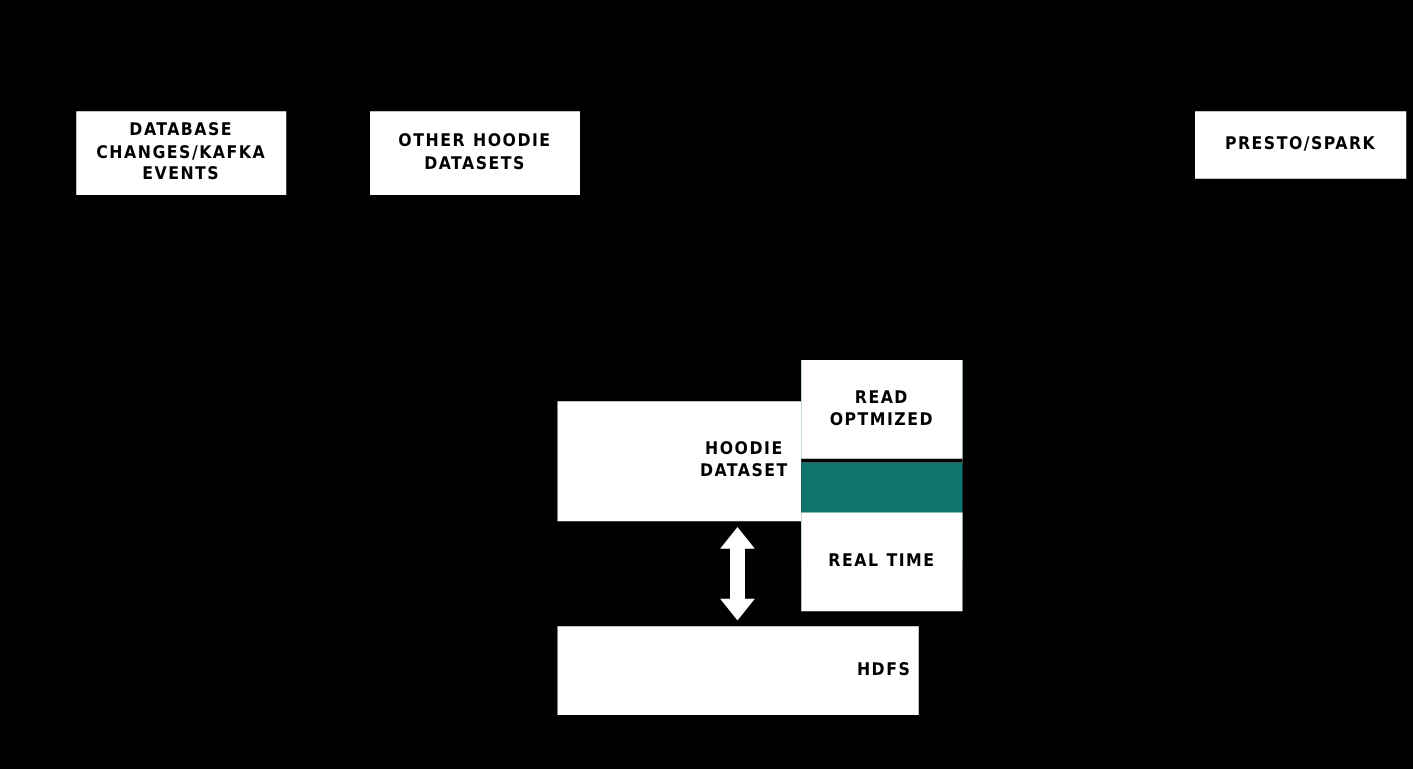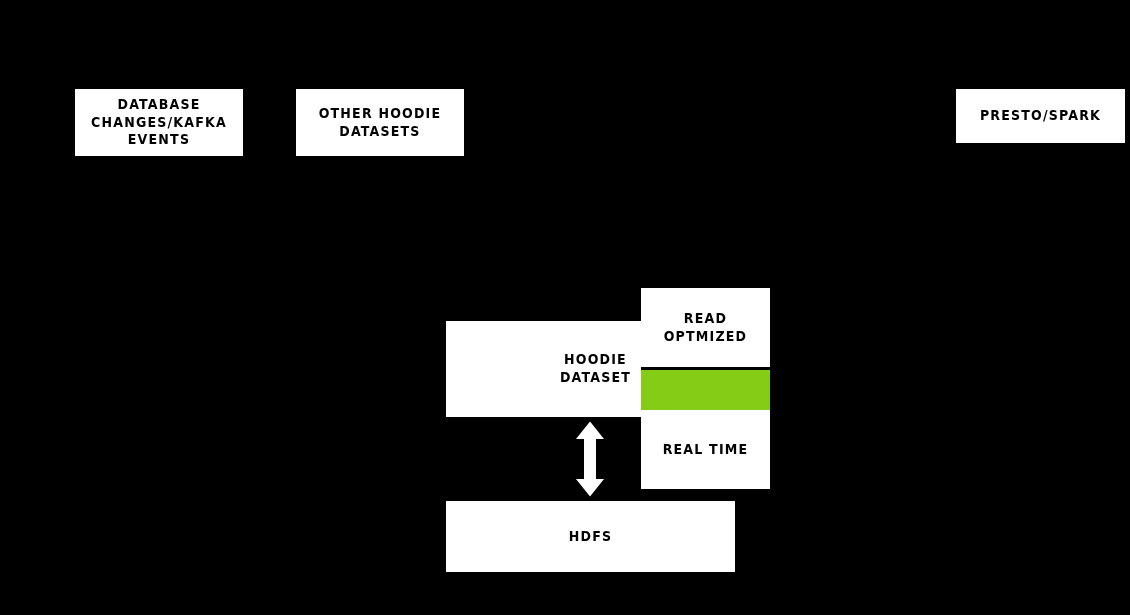--- a/index.html
+++ b/index.html
@@ -32,48 +32,48 @@
     font-stretch: condensed;
     font-family: "DejaVu Sans", sans-serif;
   }
   .node .lbl {
     display: block;
     padding: 0 6px;
     white-space: pre-line;
   }
 
   
-  #node-db-changes   { left: 61px;  top: 89px;  width: 168px; height: 67px; margin-left: 14px; }
+  #node-db-changes   { left: 61px;  top: 89px;  width: 168px; height: 67px; }
   #node-other-hoodie { left: 296px; top: 89px;  width: 168px; height: 67px; }
   #node-hive-spark   { left: 731px; top: 89px;  width: 166px; height: 67px; }
   #node-presto-spark { left: 956px; top: 89px;  width: 169px; height: 54px; }
 
   
   #node-hoodie-dataset {
     left: 446px; top: 321px; width: 195px; height: 96px;
     justify-content: flex-end;
     align-items: center;
     padding-right: 4px;
   }
   #view-stack {
     position: absolute;
     left: 641px; top: 288px; width: 129px; height: 161px;
-    background: #84cc16;
+    background: #0f766e;
   }
   #node-read-optimized {
     position: absolute; left: 0; top: 0; width: 129px; height: 82px;
     border-bottom: 3px solid #000000;
   }
   #node-real-time {
     position: absolute; left: 0; top: 82px; width: 129px; height: 79px; margin-top: 40px;
   }
   #node-read-optimized.node, #node-real-time.node { position: absolute; }
 
   
-  #node-hdfs { left: 446px; top: 501px; width: 289px; height: 71px; }
+  #node-hdfs { left: 446px; top: 501px; width: 289px; height: 71px; justify-content: flex-end; }
 
   
   #arrow-hoodie-hdfs {
     position: absolute;
     left: 571px;
     top: 418px;
     width: 38px;
     height: 82px;
   }
 </style>

